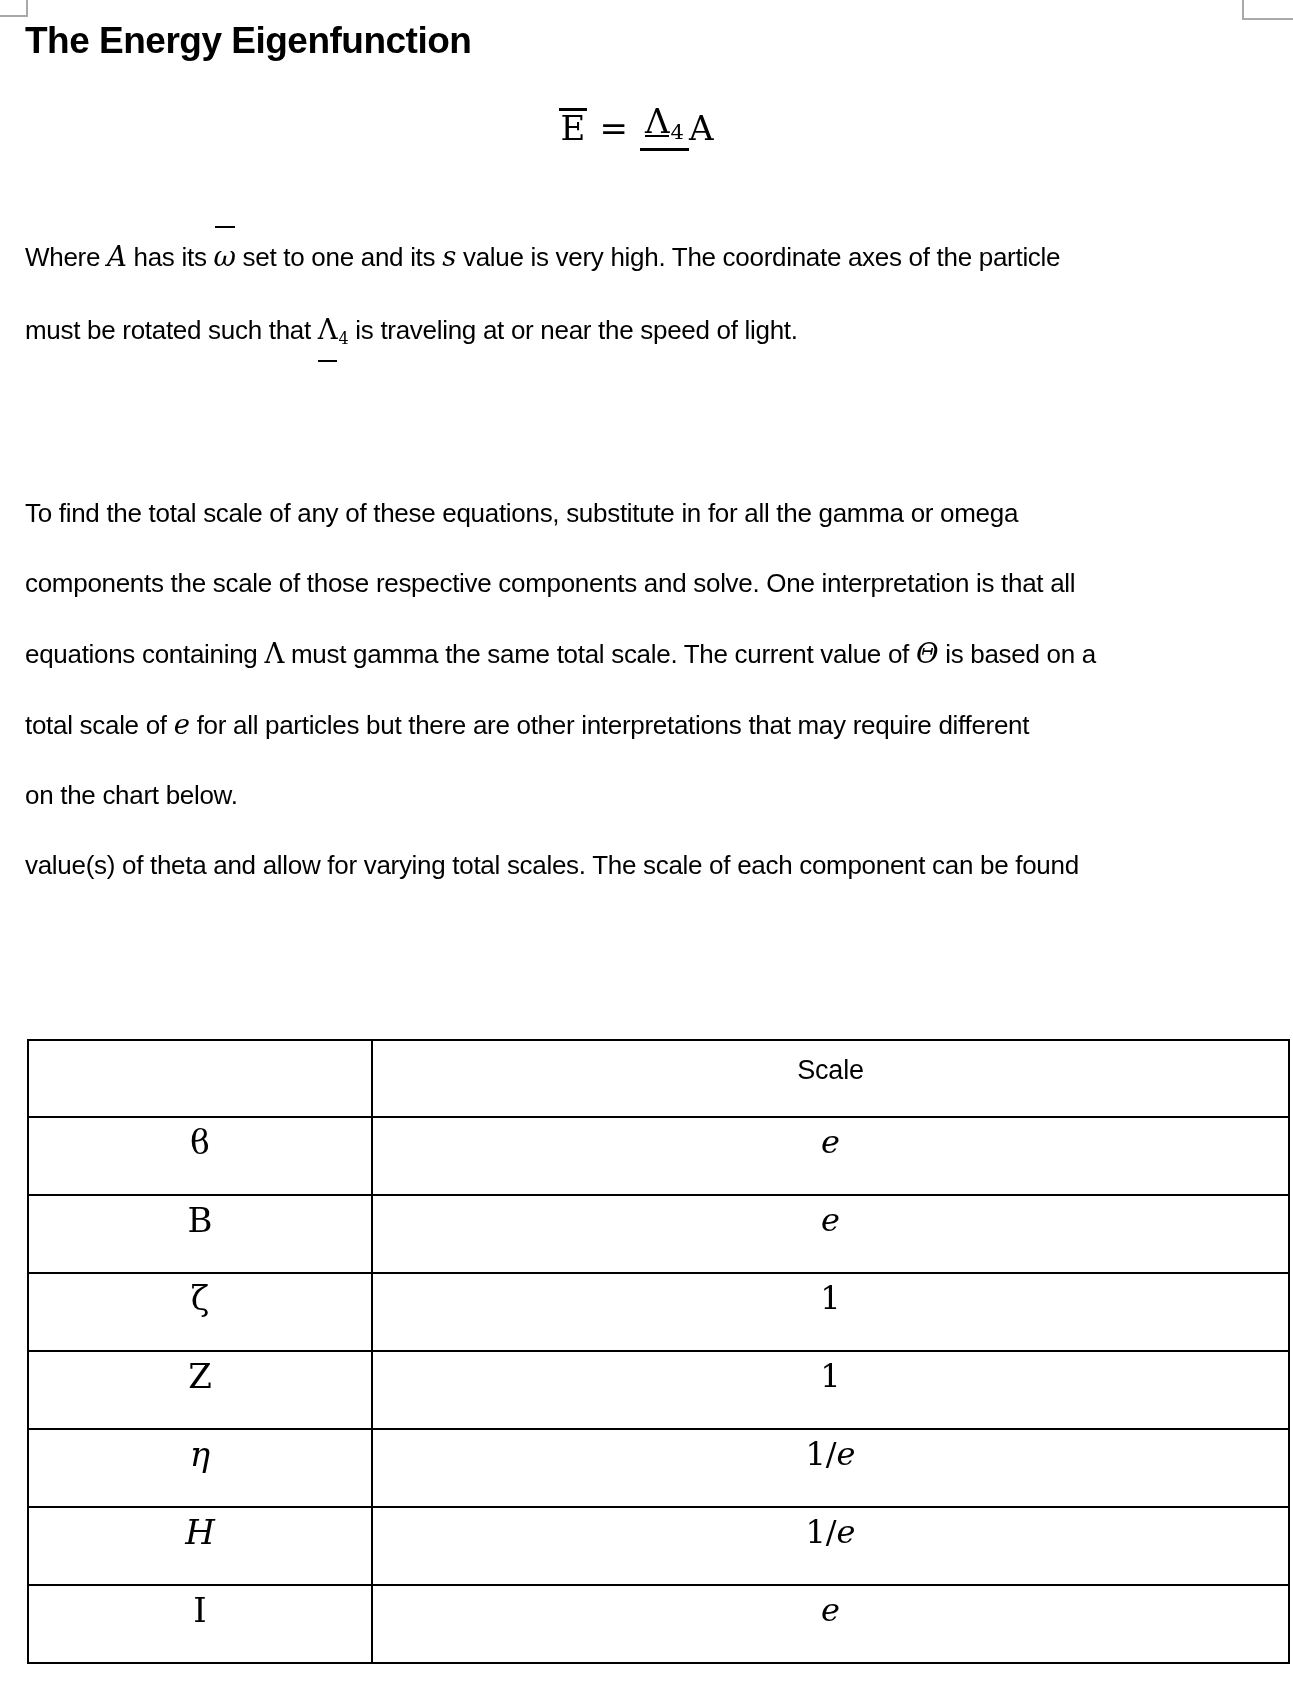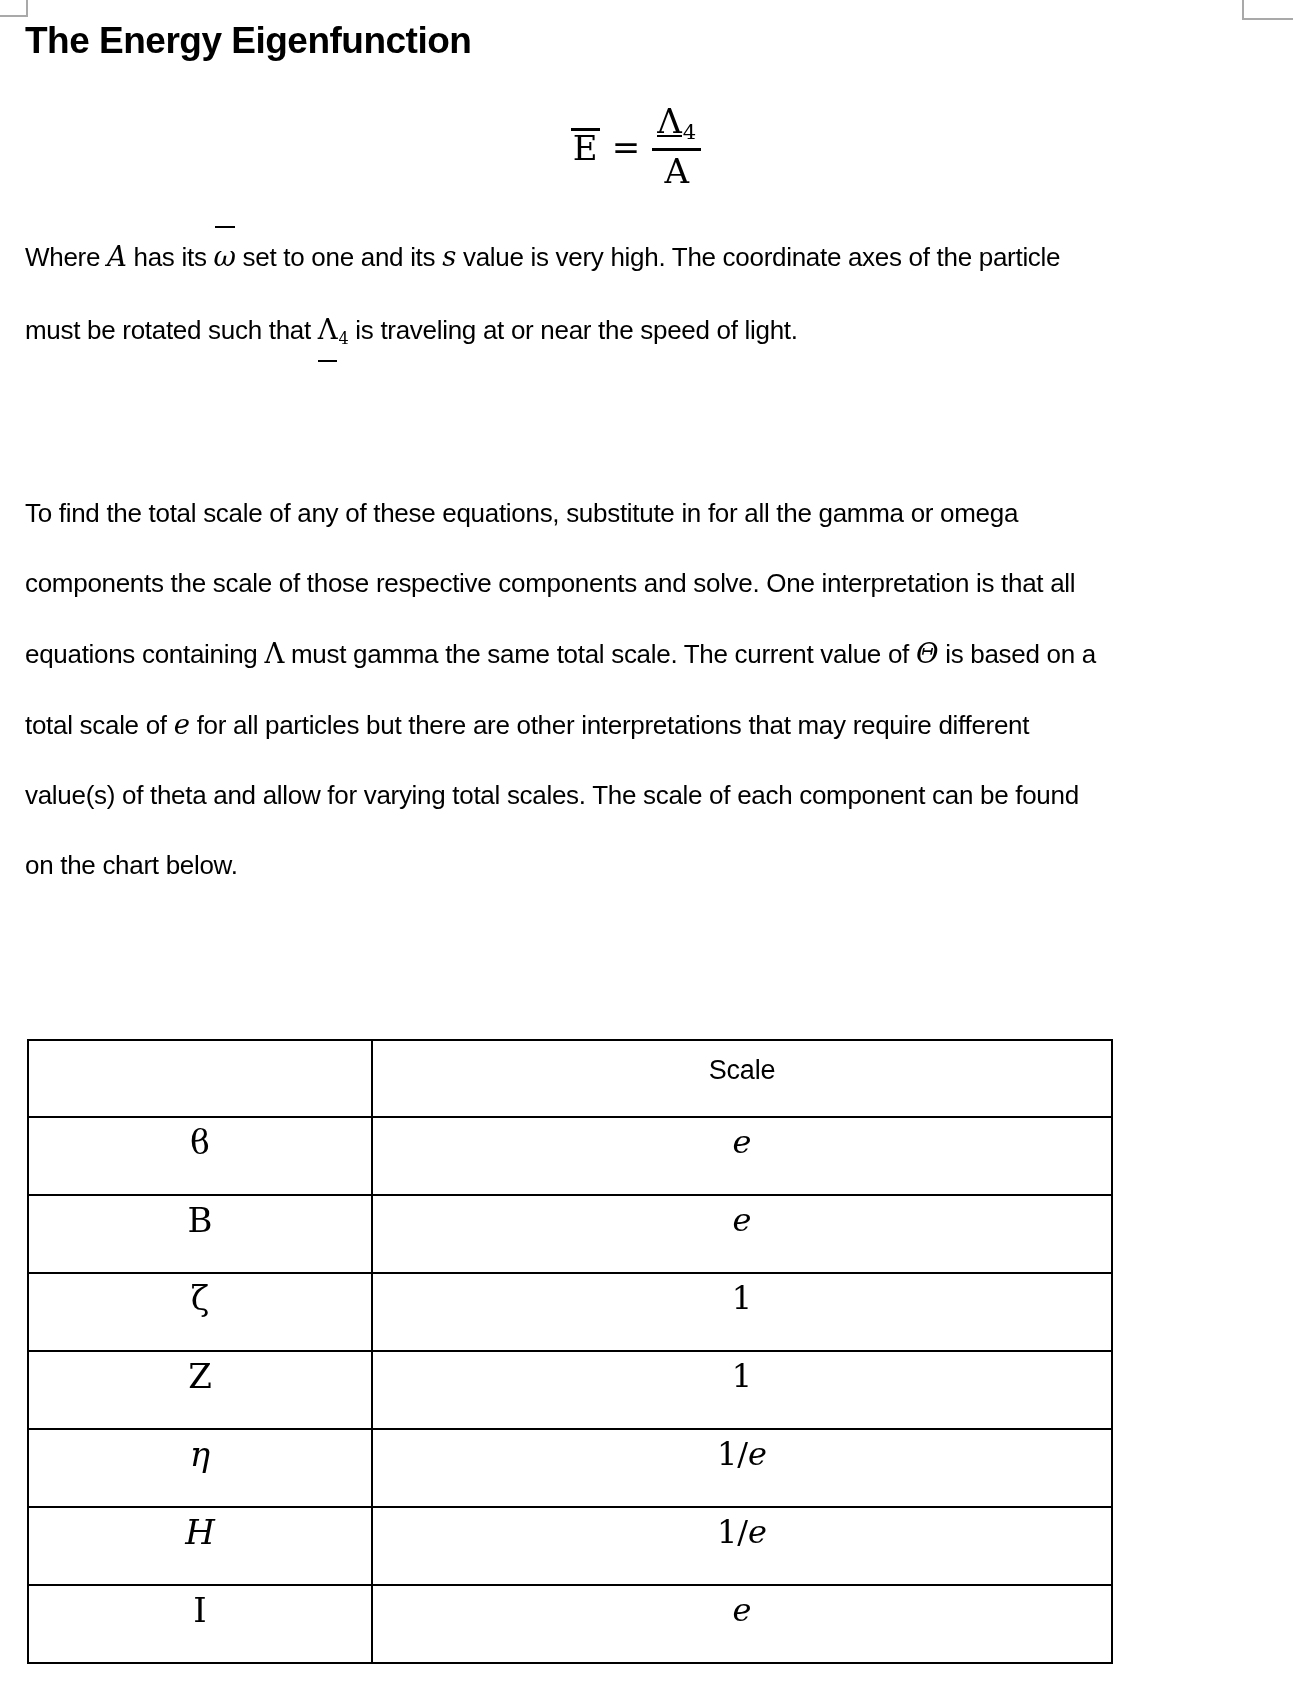--- a/index.html
+++ b/index.html
@@ -30,21 +30,21 @@
     background:#000; margin-left:2px; vertical-align:-5px;
   }
 
   
   .equation {
     position:absolute; left:25px; top:104px; width:1222px;
     display:flex; justify-content:center; align-items:center; gap:12px;
     font-family:"DejaVu Serif", serif; font-size:34px;
   }
   .olcap { display:inline-block; border-top:3px solid #000; line-height:1.05; padding:0 2px; }
-  .frac { display:inline-flex; flex-direction:column; align-items:center; }
+  .frac { display:inline-flex; flex-direction:row; align-items:center; }
   .num  { display:block; border-bottom:3px solid #000; padding:0 5px 5px 5px; line-height:1.05; }
   .den  { display:block; padding-top:3px; line-height:1.05; }
 
   
   .para { position:absolute; left:25px; font-size:26px; letter-spacing:-0.3px; }
   .p1 { top:220px; }
   .p1 .line { line-height:72px; white-space:nowrap; }
   .p2 { top:478px; }
   .p2 .line { line-height:70px; white-space:nowrap; }
 
@@ -52,21 +52,21 @@
   .it   { font-style:italic; }
 
   .olx { display:inline-block; position:relative; }
   .olx::after { content:""; position:absolute; left:1px; right:1px; top:6px; border-top:2px solid #000; }
   .ulx { display:inline-block; position:relative; }
   .ulx::after { content:""; position:absolute; left:0; right:0; bottom:3px; border-bottom:2.5px solid #000; }
   .msub { font-size:0.62em; vertical-align:-0.3em; margin-left:1px; }
 
   
   .scale-table {
-    position:absolute; left:27px; top:1039px; width:1086px;
+    position:absolute; left:27px; top:1039px; width:1263px;
     border-collapse:collapse; table-layout:fixed;
   }
   .scale-table col.c1 { width:344px; }
   .scale-table td {
     border:2px solid #000;
     vertical-align:top; text-align:center;
     padding:6px 4px 0 4px;
   }
   .scale-table thead tr { height:77px; }
   .scale-table tbody tr { height:78px; }
@@ -99,22 +99,22 @@
       <div class="line"><span>Where </span><span class="math it">A</span><span> has its </span><span class="math it olx">ω</span><span> set to one and its </span><span class="math it">s</span><span> value is very high. The coordinate axes of the particle</span></div>
       <div class="line"><span>must be rotated such that </span><span class="math ulx">Λ</span><sub class="msub math">4</sub><span> is traveling at or near the speed of light.</span></div>
     </div>
 
 
   <div class="para p2">
       <div class="line"><span>To find the total scale of any of these equations, substitute in for all the gamma or omega</span></div>
       <div class="line"><span>components the scale of those respective components and solve. One interpretation is that all</span></div>
       <div class="line"><span>equations containing </span><span class="math">Λ</span><span> must gamma the same total scale. The current value of </span><span class="math it">Θ</span><span> is based on a</span></div>
       <div class="line"><span>total scale of </span><span class="math it">e</span><span> for all particles but there are other interpretations that may require different</span></div>
+      <div class="line"><span>on the chart below.</span></div>
       <div class="line"><span>value(s) of theta and allow for varying total scales. The scale of each component can be found</span></div>
-      <div class="line"><span>on the chart below.</span></div>
     </div>
 
   <table class="scale-table">
     <colgroup>
         <col class="c1">
         <col class="c2">
       </colgroup>
     <thead>
       <tr>
         <td></td>

